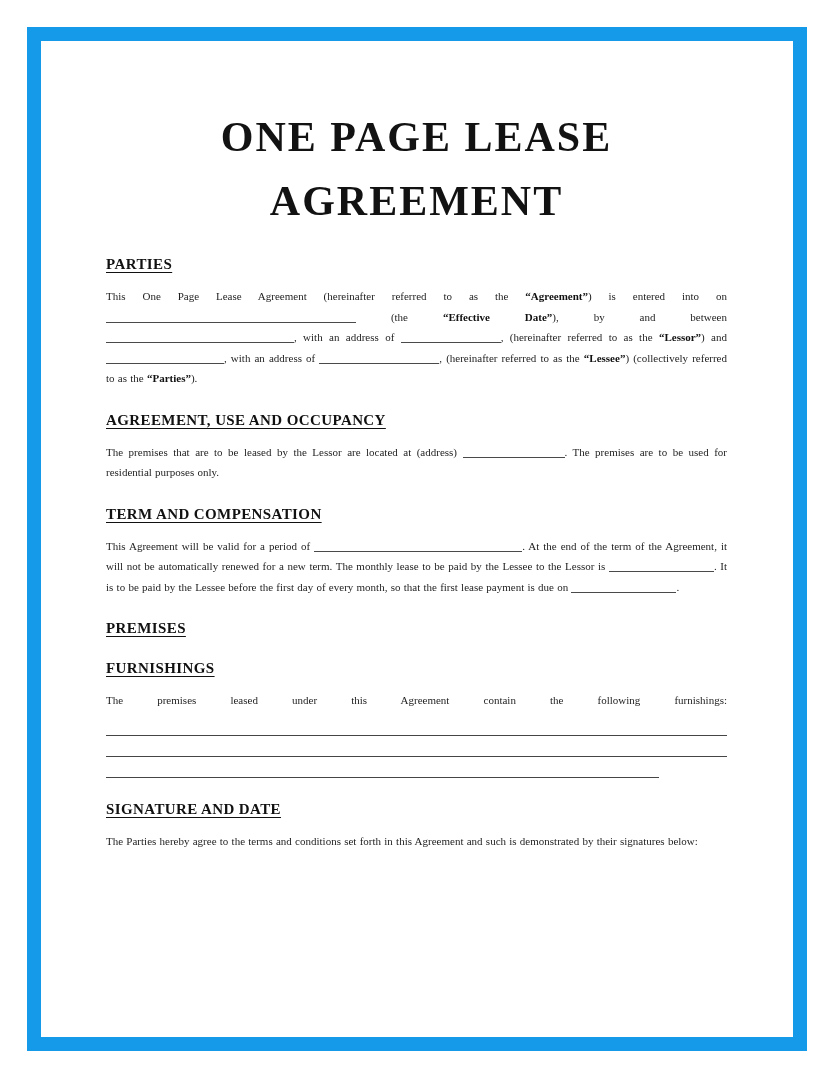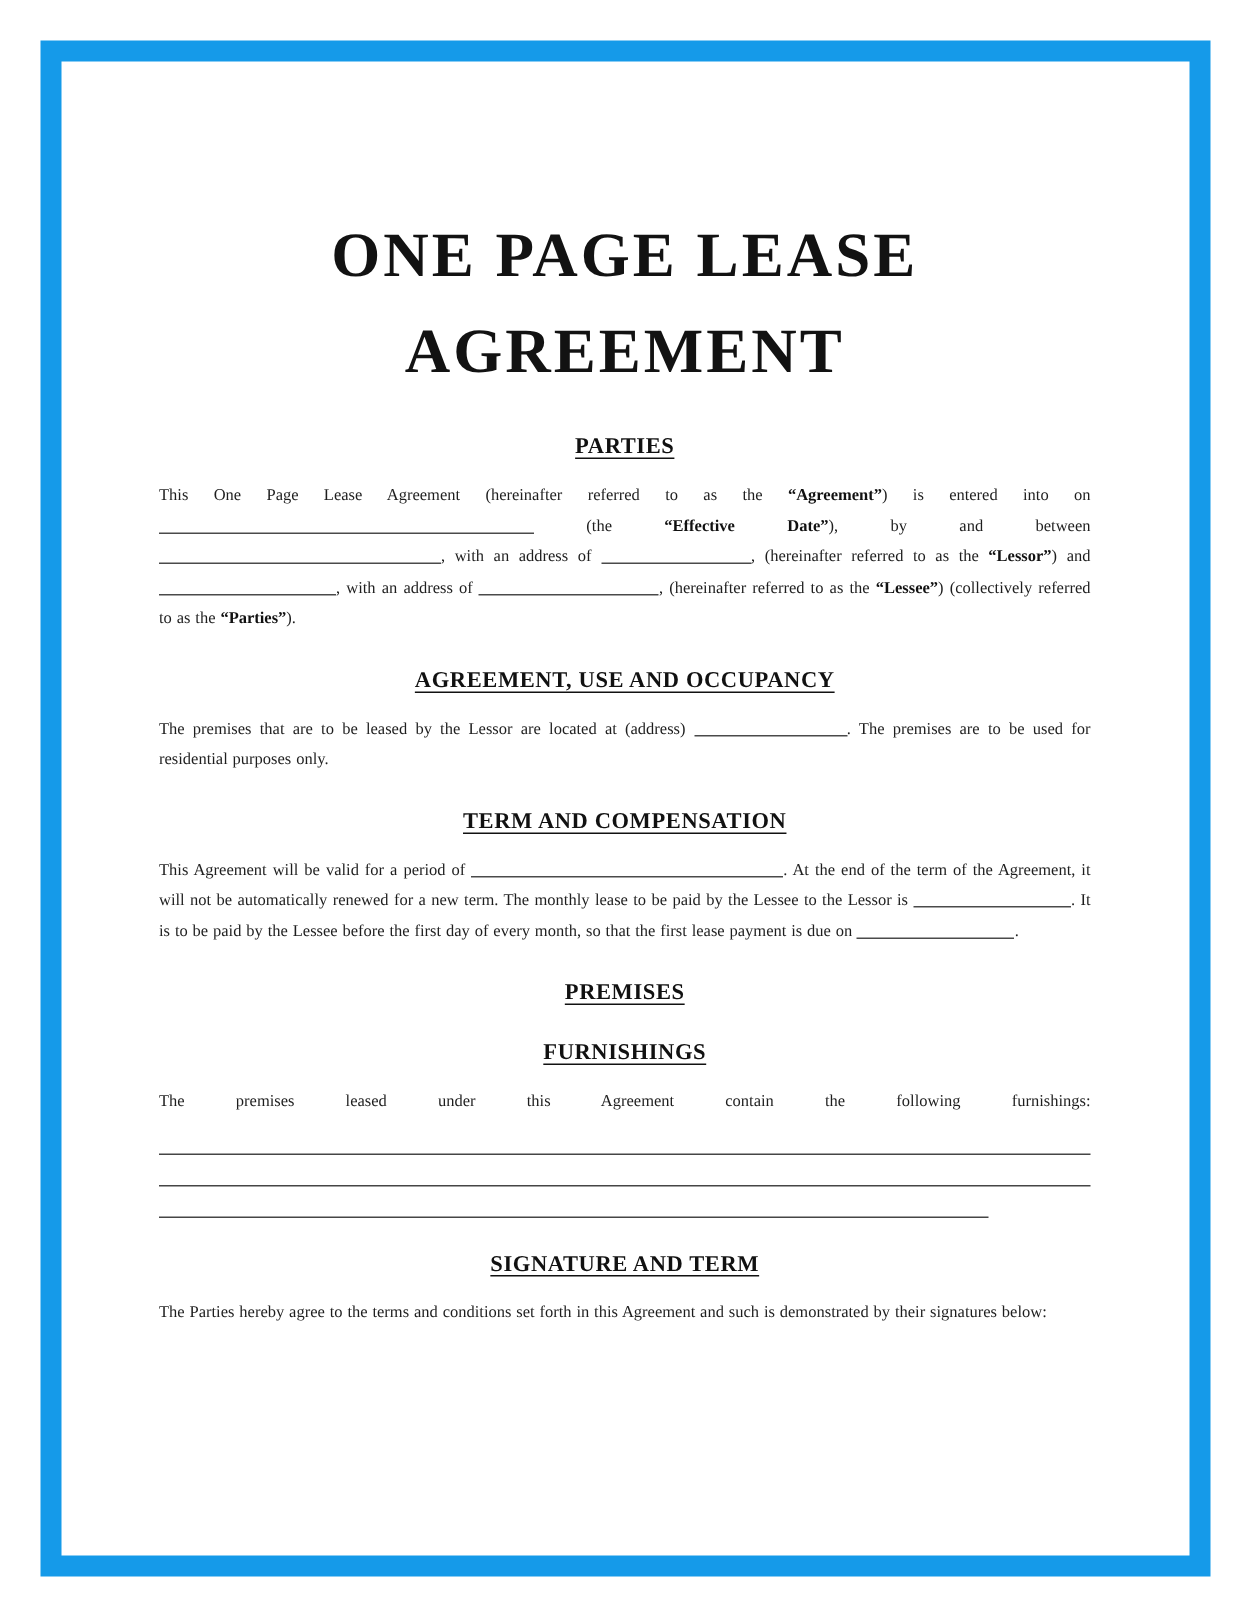--- a/index.html
+++ b/index.html
@@ -28,40 +28,38 @@
     background: #ffffff;
   }
   .content {
     position: absolute;
     left: 41px;
     top: 41px;
     width: 752px;
     height: 699px;
     box-sizing: border-box;
     padding: 64px 66px 0 65px;
-    margin-top: 34px;
   }
   .doc-title {
     text-align: center;
     font-weight: bold;
     font-size: 42px;
     line-height: 64px;
     letter-spacing: 2px;
     color: #121212;
     margin: 0 0 22px 0;
   }
   .sec-h {
     font-size: 15px;
     font-weight: bold;
     color: #111111;
     letter-spacing: 0.4px;
     text-decoration: underline;
     text-underline-offset: 3px;
     margin: 23px 0 0 0;
-    text-align: center;
   }
   .para {
     font-size: 11px;
     line-height: 20.5px;
     color: #1e1e1e;
     text-align: justify;
     margin: 13px 0 0 0;
     word-spacing: 0.5px;
   }
   .para.jl {
@@ -113,18 +111,18 @@
           <h2 class="sec-h">PREMISES</h2>
         </section>
         <section>
           <h2 class="sec-h">FURNISHINGS</h2>
           <p class="para jl">The premises leased under this Agreement contain the following furnishings:</p>
           <div class="blank-rule" style="width: 100%;"></div>
           <div class="blank-rule" style="width: 100%;"></div>
           <div class="blank-rule" style="width: 89%;"></div>
         </section>
         <section>
-          <h2 class="sec-h">SIGNATURE AND TERM</h2>
+          <h2 class="sec-h">SIGNATURE AND DATE</h2>
           <p class="para">The Parties hereby agree to the terms and conditions set forth in this Agreement and such is demonstrated by their signatures below:</p>
         </section>
       </div>
   </div>
 </div>
 
 </body></html>

